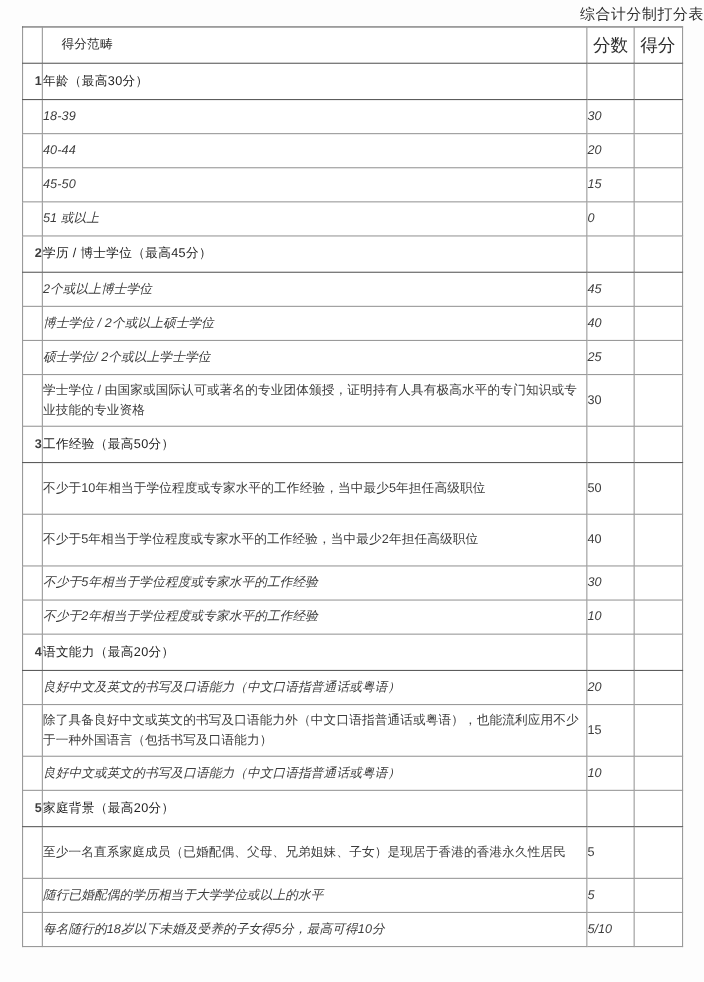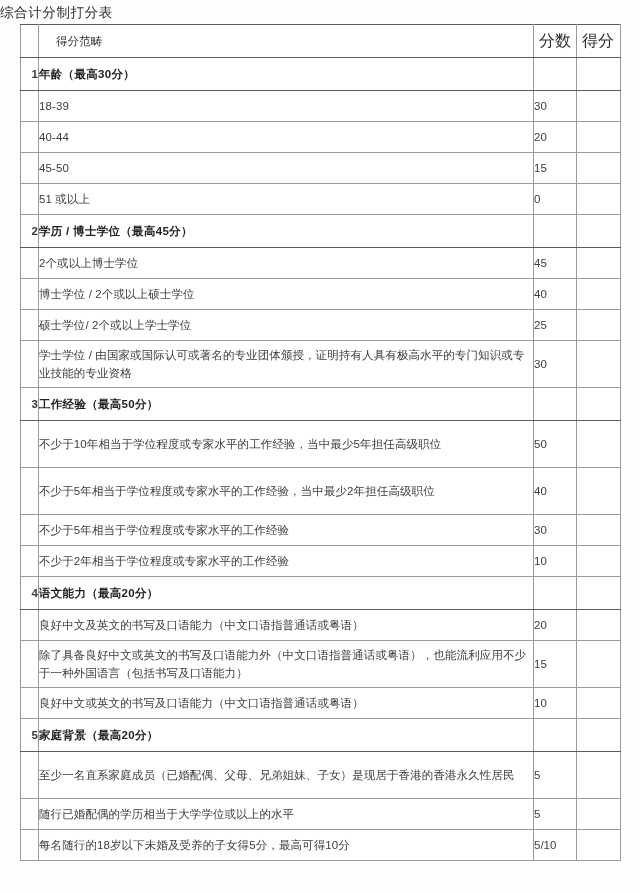--- a/index.html
+++ b/index.html
@@ -14,21 +14,21 @@
     font-family: "Liberation Serif", "DejaVu Serif", serif;
     color: #3a3a3a;
   }
   #page {
     position: relative;
     width: 640px;
     height: 893px;
     background: #fdfdfd;
   }
   #doc-title {
-    text-align: left;
+    text-align: right;
     font-size: 13.5px;
     line-height: 22px;
     padding-top: 2px;
     color: #2e2e2e;
     font-family: "Liberation Sans", "DejaVu Sans", sans-serif;
     letter-spacing: 0.6px;
   }
   table.score-table {
     border-collapse: collapse;
     table-layout: fixed;
@@ -67,42 +67,42 @@
   td.score {
     padding-left: 5px;
     text-align: left;
     font-size: 11px;
     color: #4a4a4a;
     font-family: "Liberation Serif", serif;
   }
   td.got { }
 
   tr.section td.desc {
-    font-weight: bold;
+    font-weight: normal;
     color: #1f1f1f;
     letter-spacing: 0.3px;
   }
   tr.section td {
     border-top: 1.6px solid #5c5c5c;
     border-bottom: 1.6px solid #5c5c5c;
   }
   tr.header td {
     border-top: 1.6px solid #5c5c5c;
     border-bottom: 1.6px solid #5c5c5c;
     font-weight: normal;
     color: #2f2f2f;
   }
   tr.header td.desc { padding-left: 17px; }
   tr.header td.colhead {
     padding-left: 5px;
     text-align: left;
     font-size: 16px;
     font-family: "Liberation Sans", "DejaVu Sans", sans-serif;
   }
-  tr.h30 td { height: 30px; }
+  tr.h30 td { height: 30px; font-style: italic; }
   tr.h32 td { height: 32px; }
   tr.h46 td { height: 46px; }
 </style>
 </head>
 <body>
 
 <div id="page">
 
   <div id="doc-title">综合计分制打分表</div>
 

